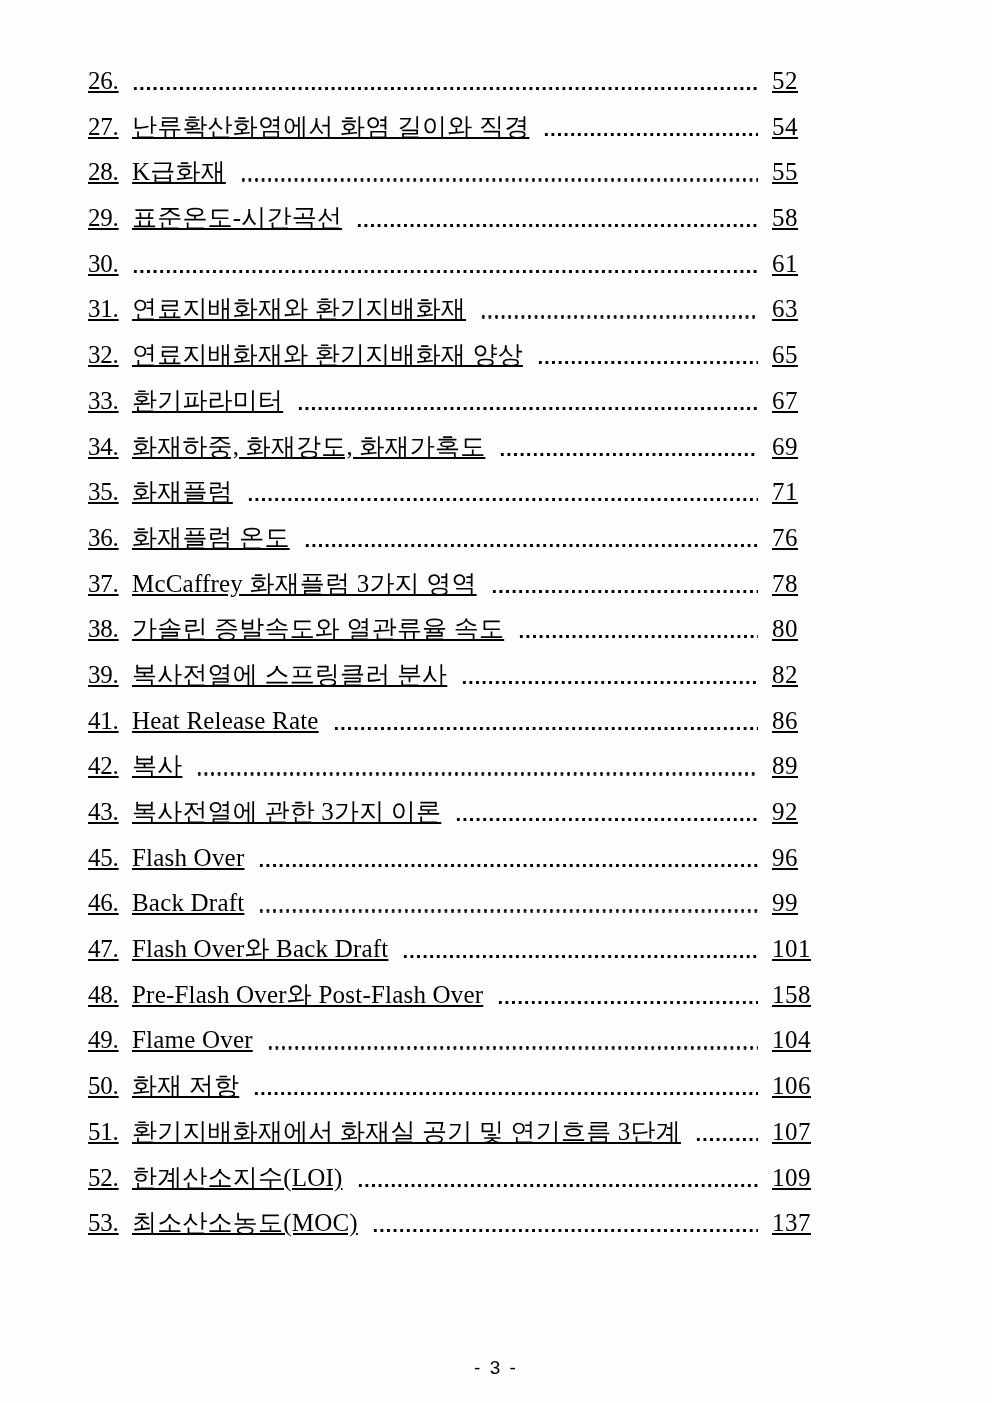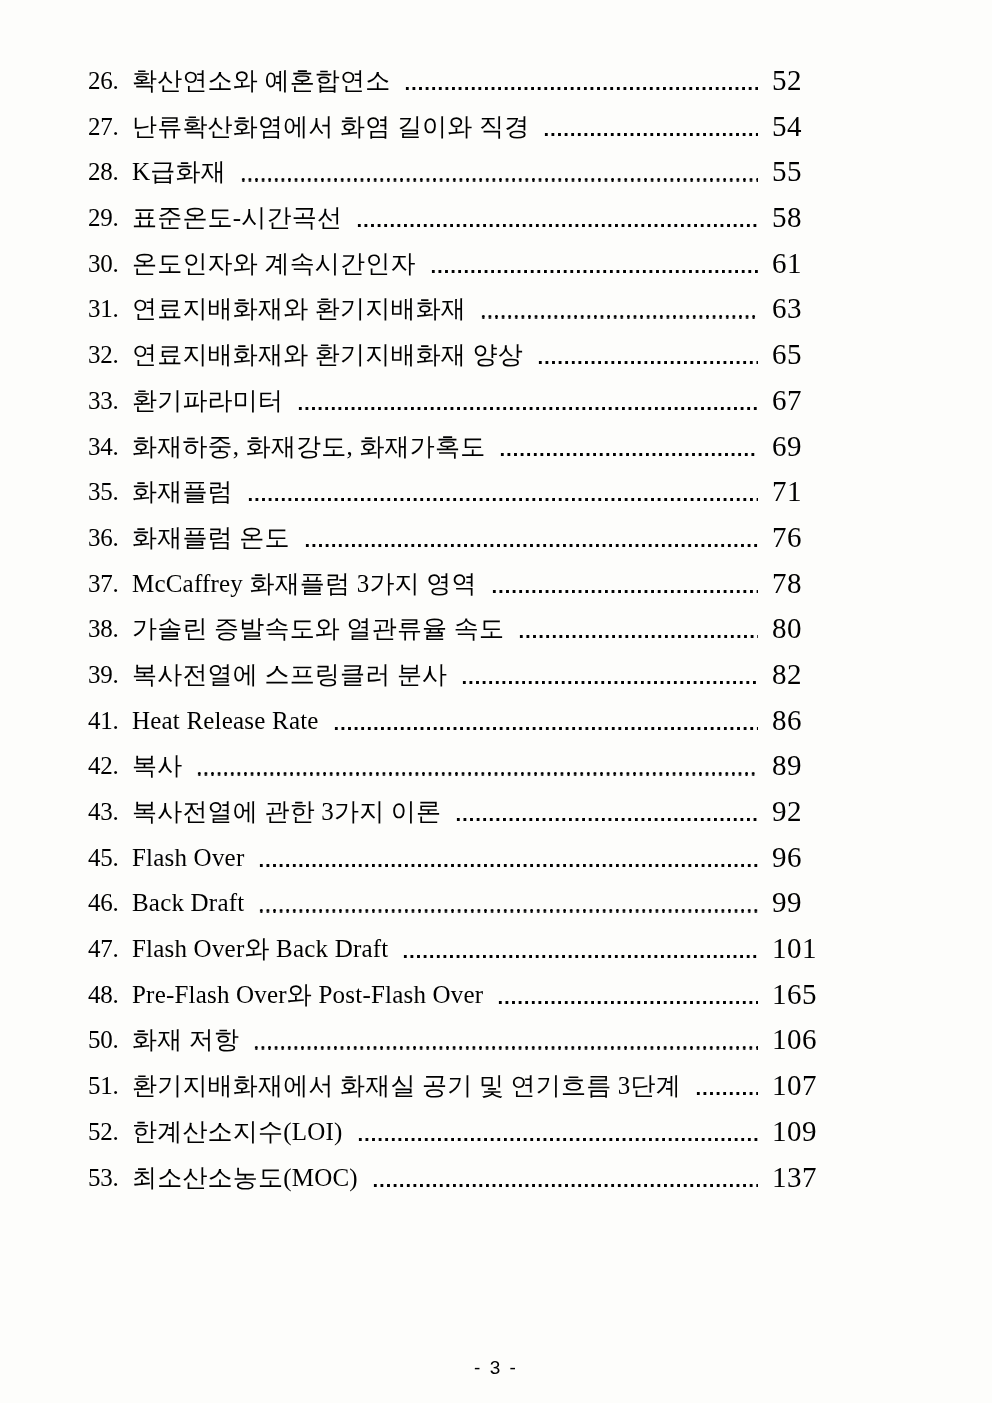--- a/index.html
+++ b/index.html
@@ -31,20 +31,21 @@
     top: 58px;
     width: 740px;
   }
 
   .toc-row {
     display: flex;
     align-items: center;
     height: 45.7px;
     line-height: 45.7px;
     white-space: nowrap;
+    text-decoration: underline;
   }
 
   .toc-num {
     flex: 0 0 auto;
     width: 44px;
     text-align: left;
     font-size: 25px;
     letter-spacing: -0.2px;
   }
 
@@ -73,21 +74,21 @@
     background-size: 6.6px 3.2px;
     background-repeat: repeat-x;
     background-position: left center;
   }
 
   .toc-page {
     flex: 0 0 auto;
     width: 56px;
     padding-left: 14px;
     text-align: left;
-    font-size: 29px;
+    font-size: 25px;
     letter-spacing: 0.5px;
   }
 
   .footer {
     position: absolute;
     left: 0;
     top: 1357px;
     width: 992px;
     text-align: center;
     font-size: 19px;
@@ -96,21 +97,20 @@
   }
 </style>
 </head>
 <body>
 
 <div class="page">
 
   <div class="toc-list">
       <div class="toc-row">
         <span class="toc-num">26.</span>
-        <span class="toc-title">확산연소와 예혼합연소</span>
         <span class="toc-leader"></span>
         <span class="toc-page">52</span>
       </div>
       <div class="toc-row">
         <span class="toc-num">27.</span>
         <span class="toc-title">난류확산화염에서 화염 길이와 직경</span>
         <span class="toc-leader"></span>
         <span class="toc-page">54</span>
       </div>
       <div class="toc-row">
@@ -120,21 +120,20 @@
         <span class="toc-page">55</span>
       </div>
       <div class="toc-row">
         <span class="toc-num">29.</span>
         <span class="toc-title">표준온도-시간곡선</span>
         <span class="toc-leader"></span>
         <span class="toc-page">58</span>
       </div>
       <div class="toc-row">
         <span class="toc-num">30.</span>
-        <span class="toc-title">온도인자와 계속시간인자</span>
         <span class="toc-leader"></span>
         <span class="toc-page">61</span>
       </div>
       <div class="toc-row">
         <span class="toc-num">31.</span>
         <span class="toc-title">연료지배화재와 환기지배화재</span>
         <span class="toc-leader"></span>
         <span class="toc-page">63</span>
       </div>
       <div class="toc-row">
@@ -218,21 +217,27 @@
       <div class="toc-row">
         <span class="toc-num">47.</span>
         <span class="toc-title">Flash Over와 Back Draft</span>
         <span class="toc-leader"></span>
         <span class="toc-page">101</span>
       </div>
       <div class="toc-row">
         <span class="toc-num">48.</span>
         <span class="toc-title">Pre-Flash Over와 Post-Flash Over</span>
         <span class="toc-leader"></span>
-        <span class="toc-page">165</span>
+        <span class="toc-page">158</span>
+      </div>
+      <div class="toc-row">
+        <span class="toc-num">49.</span>
+        <span class="toc-title">Flame Over</span>
+        <span class="toc-leader"></span>
+        <span class="toc-page">104</span>
       </div>
       <div class="toc-row">
         <span class="toc-num">50.</span>
         <span class="toc-title">화재 저항</span>
         <span class="toc-leader"></span>
         <span class="toc-page">106</span>
       </div>
       <div class="toc-row">
         <span class="toc-num">51.</span>
         <span class="toc-title">환기지배화재에서 화재실 공기 및 연기흐름 3단계</span>

